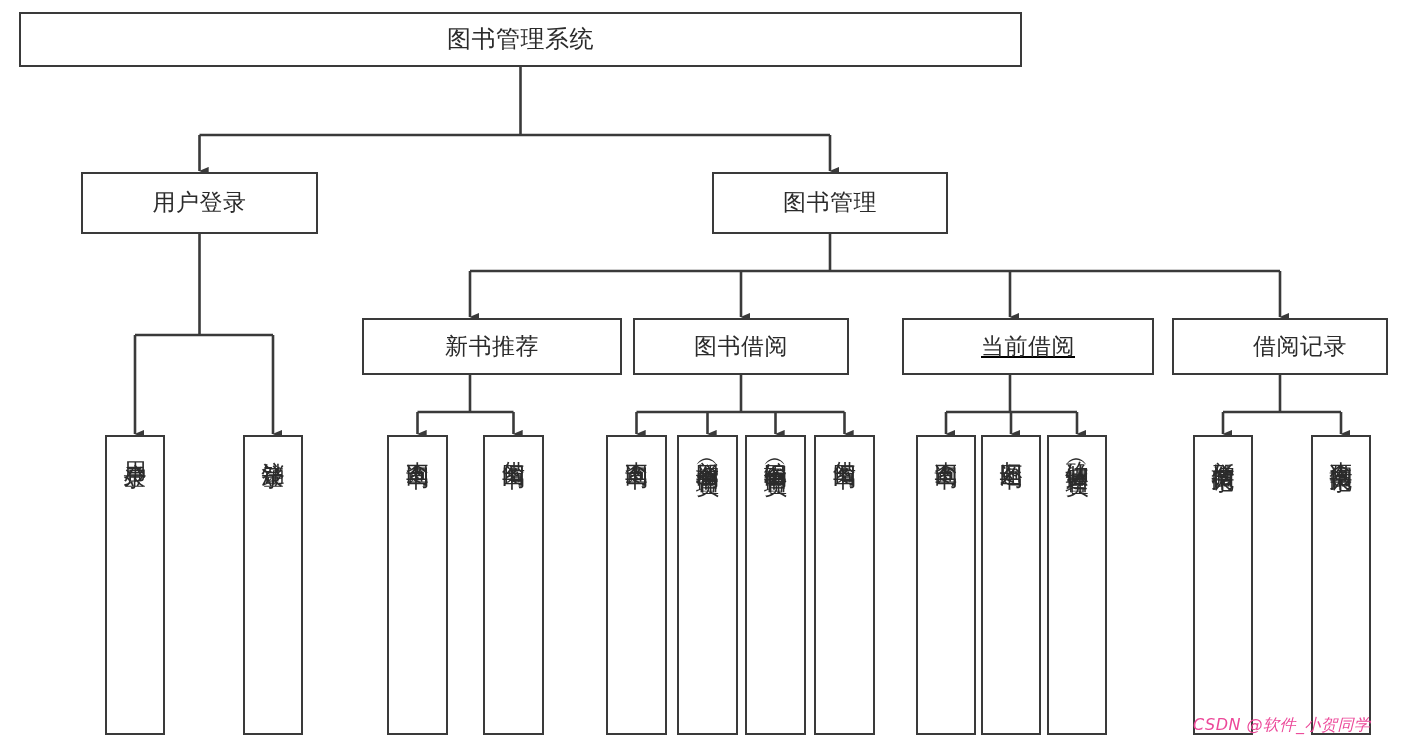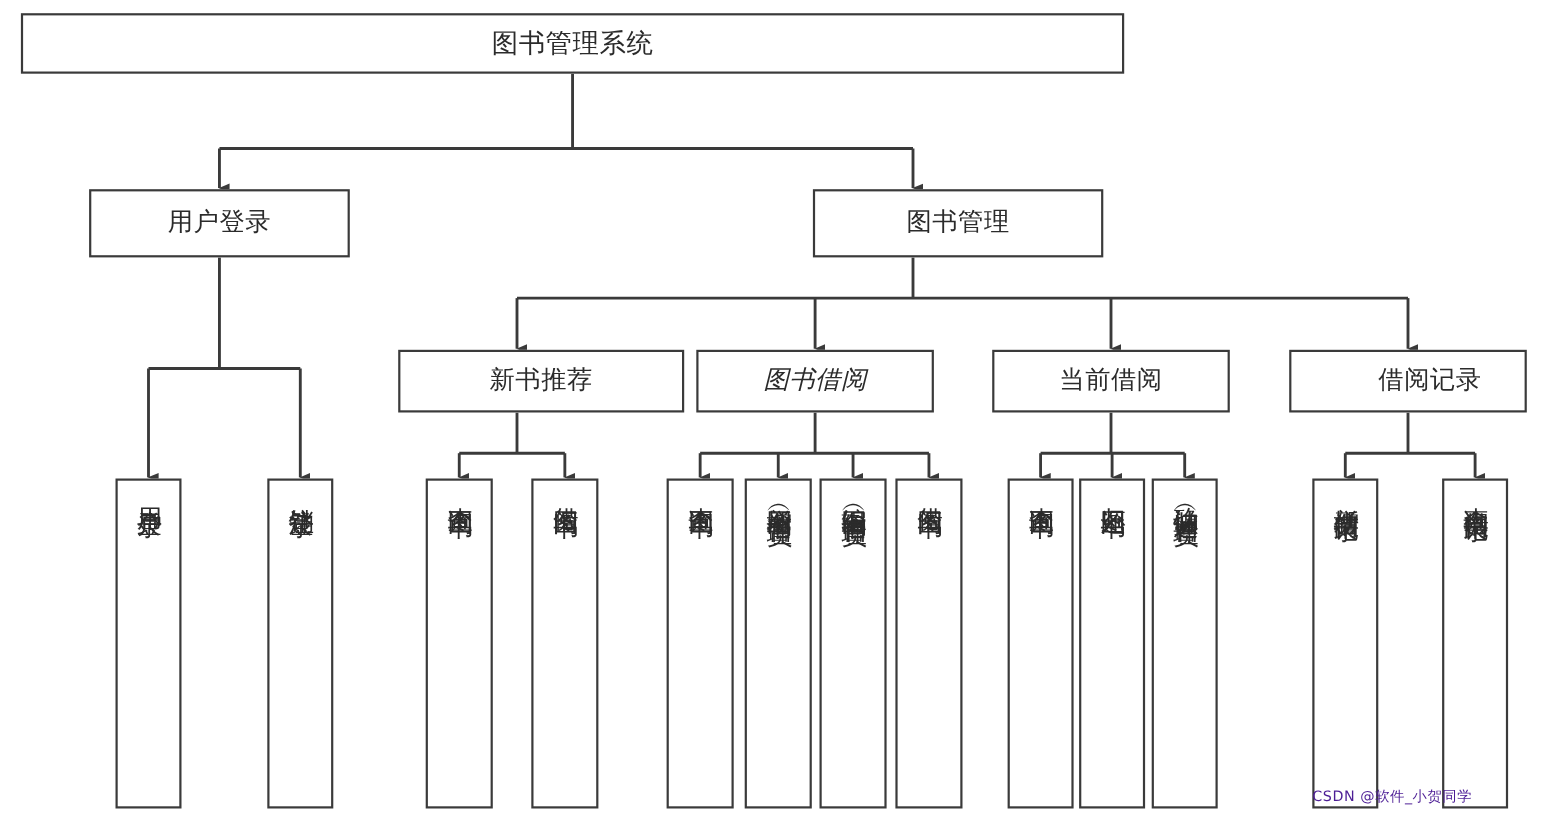--- a/index.html
+++ b/index.html
@@ -58,25 +58,26 @@
   }
   .node.vertical .node-label {
     writing-mode: vertical-rl;
     text-orientation: upright;
     font-size: 23px;
     letter-spacing: 2px;
     line-height: 1;
   }
   .watermark {
     position: absolute;
-    color: #4c1d95;
-    font-size: 13px;
+    color: #ec4899;
+    font-size: 16px;
     white-space: nowrap;
     letter-spacing: 0.5px;
     pointer-events: none;
+    font-style: italic;
   }
 </style>
 </head>
 <body>
 
 <div id="diagram-root">
 
   <svg class="edges" viewBox="0 0 1405 747" xmlns="http://www.w3.org/2000/svg">
     <defs>
       <marker id="arrowhead" markerWidth="9" markerHeight="10" refX="4.5" refY="9.2" orient="auto" markerUnits="userSpaceOnUse">
@@ -120,30 +121,30 @@
       </g>
   </svg>
 
   <div id="node-layer">
       <div class="node horizontal root" style="left: 19px; top: 12px; width: 1003px; height: 55px;">
         <span class="node-label">图书管理系统</span>
       </div>
       <div class="node horizontal" style="left: 81px; top: 172px; width: 237px; height: 62px;">
         <span class="node-label">用户登录</span>
       </div>
-      <div class="node horizontal" style="left: 739px; top: 172px; width: 264px; height: 62px;">
+      <div class="node horizontal" style="left: 712px; top: 172px; width: 236px; height: 62px;">
         <span class="node-label">图书管理</span>
       </div>
       <div class="node horizontal" style="left: 362px; top: 318px; width: 260px; height: 57px;">
         <span class="node-label">新书推荐</span>
       </div>
-      <div class="node horizontal" style="left: 633px; top: 318px; width: 216px; height: 57px; font-style: italic;">
+      <div class="node horizontal" style="left: 633px; top: 318px; width: 216px; height: 57px;">
         <span class="node-label">图书借阅</span>
       </div>
-      <div class="node horizontal" style="left: 902px; top: 318px; width: 216px; height: 57px;">
+      <div class="node horizontal" style="left: 902px; top: 318px; width: 252px; height: 57px; text-decoration: underline;">
         <span class="node-label">当前借阅</span>
       </div>
       <div class="node horizontal" style="left: 1172px; top: 318px; width: 216px; height: 57px; padding-left: 40px;">
         <span class="node-label">借阅记录</span>
       </div>
       <div class="node vertical" style="left: 105px; top: 435px; width: 60px; height: 300px;">
         <span class="node-label">用户登录</span>
       </div>
       <div class="node vertical" style="left: 243px; top: 435px; width: 60px; height: 300px;">
         <span class="node-label">注销登录</span>

